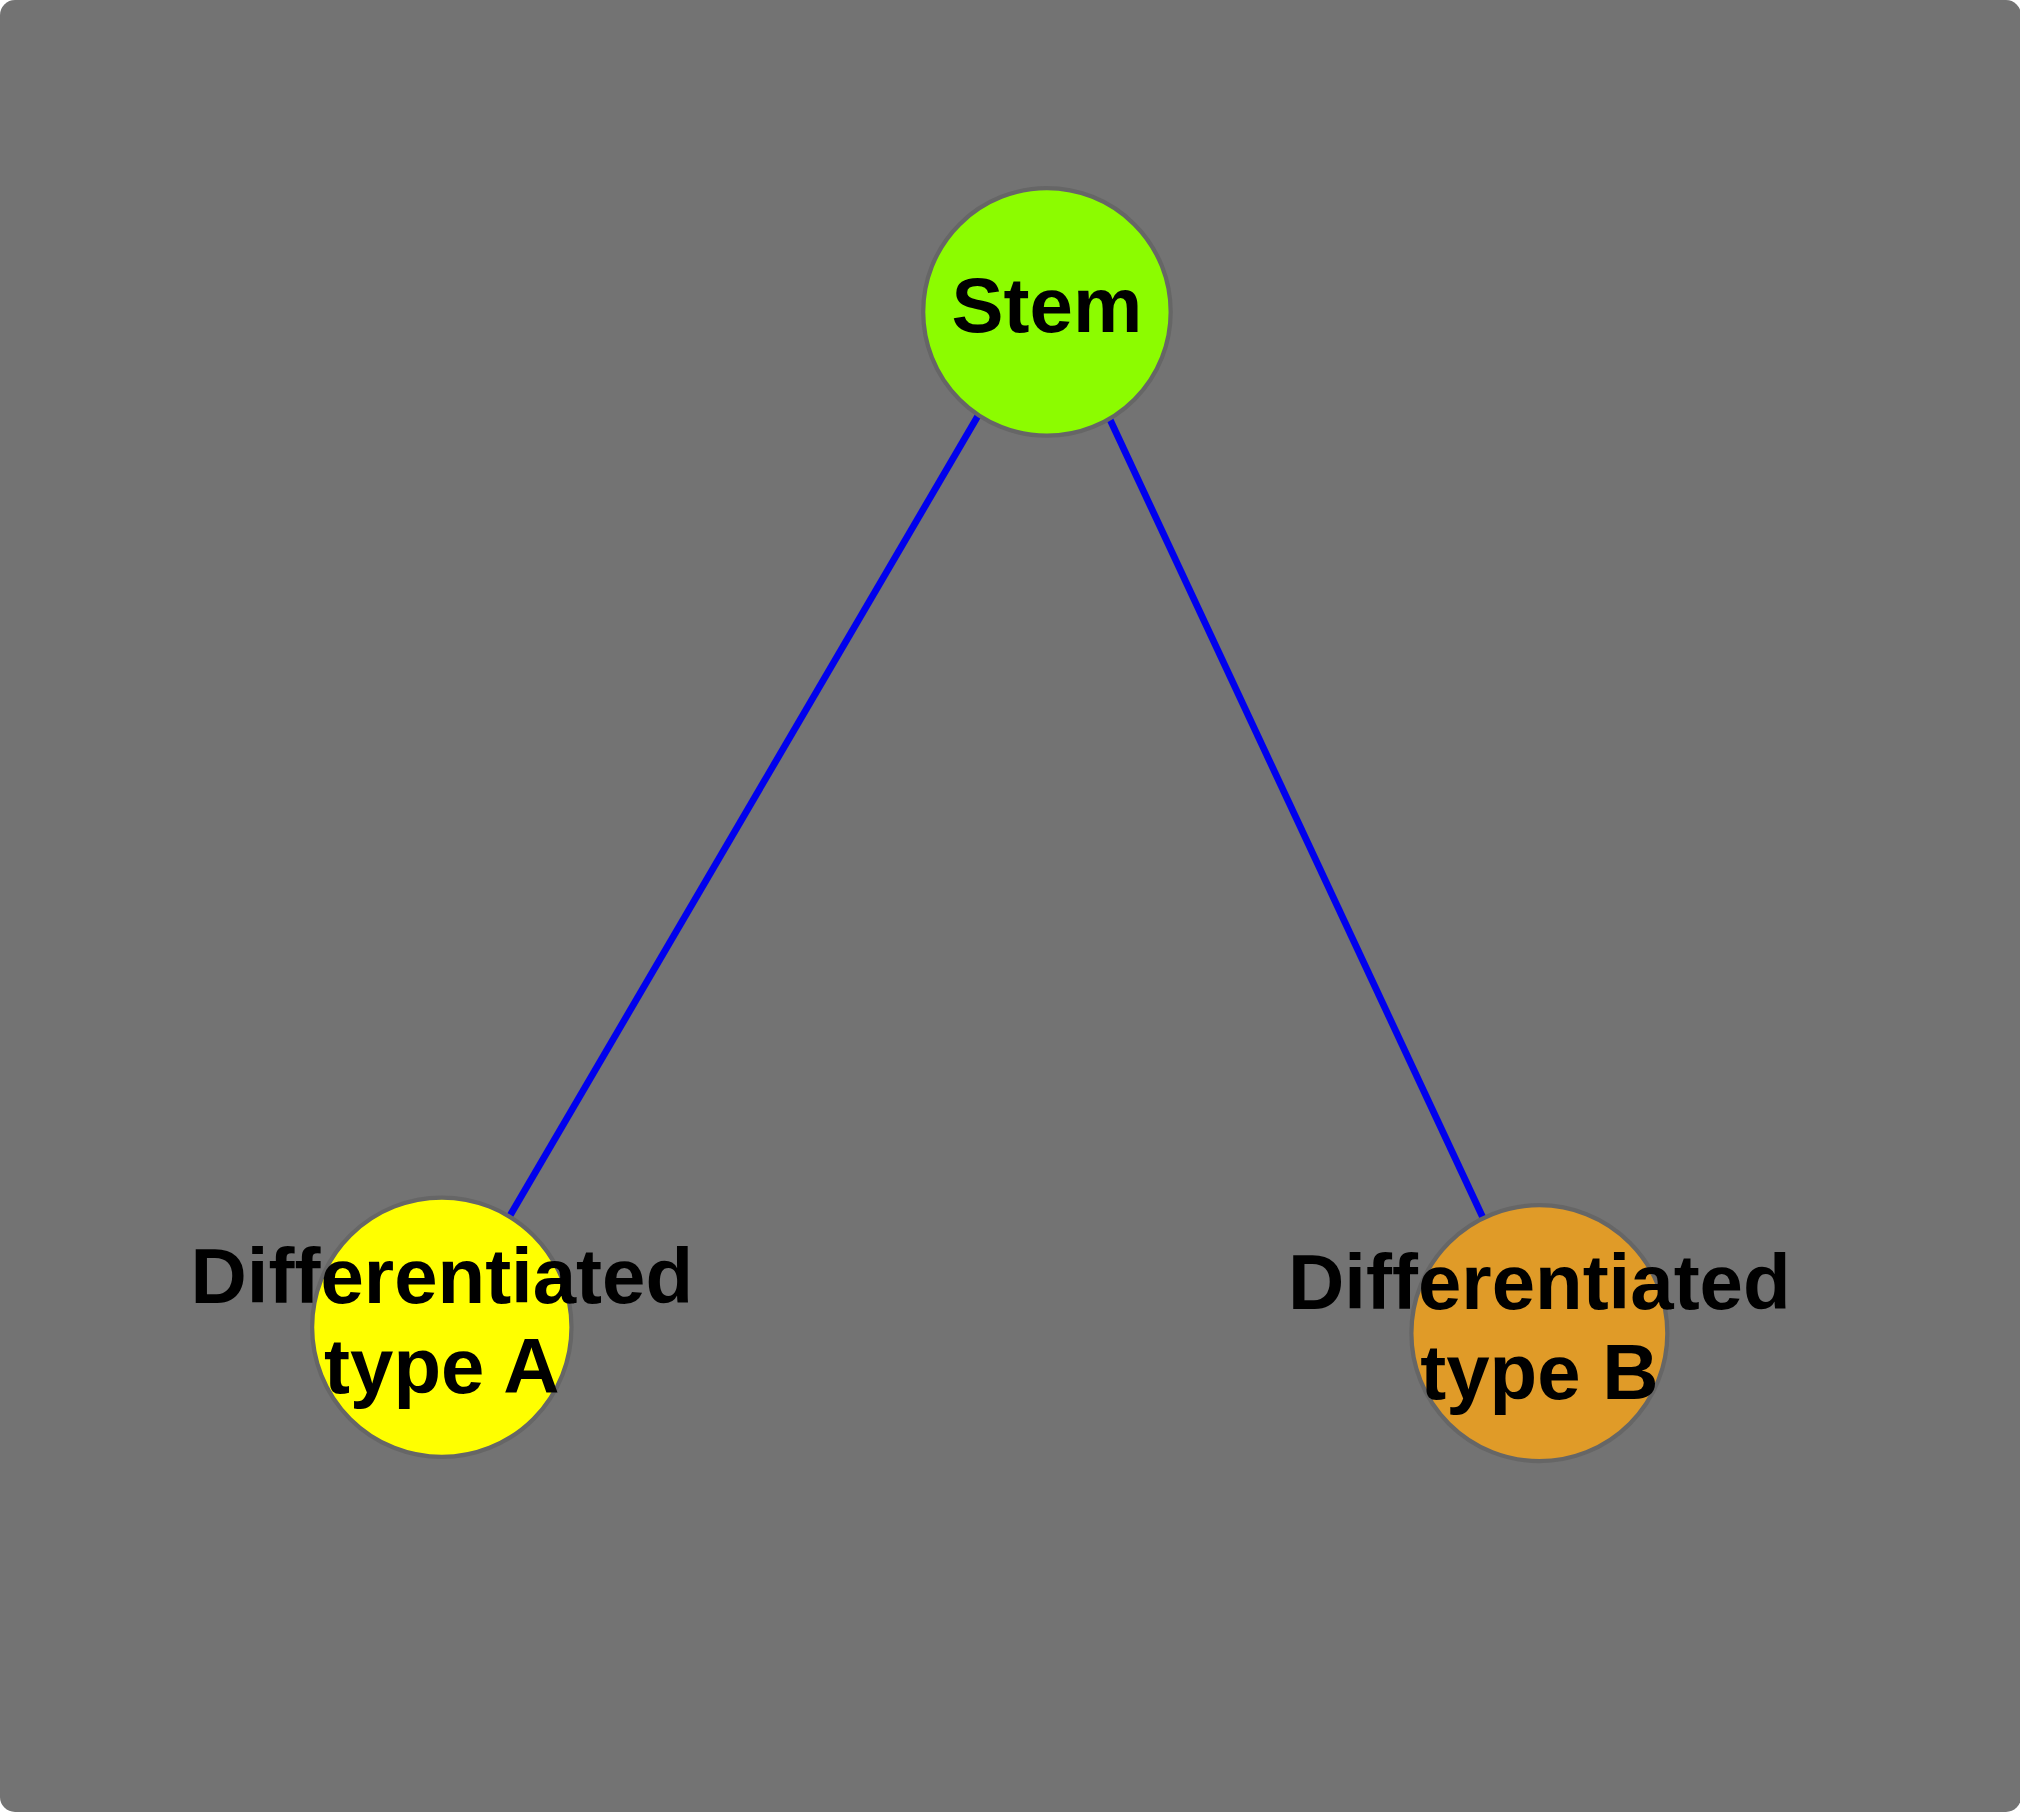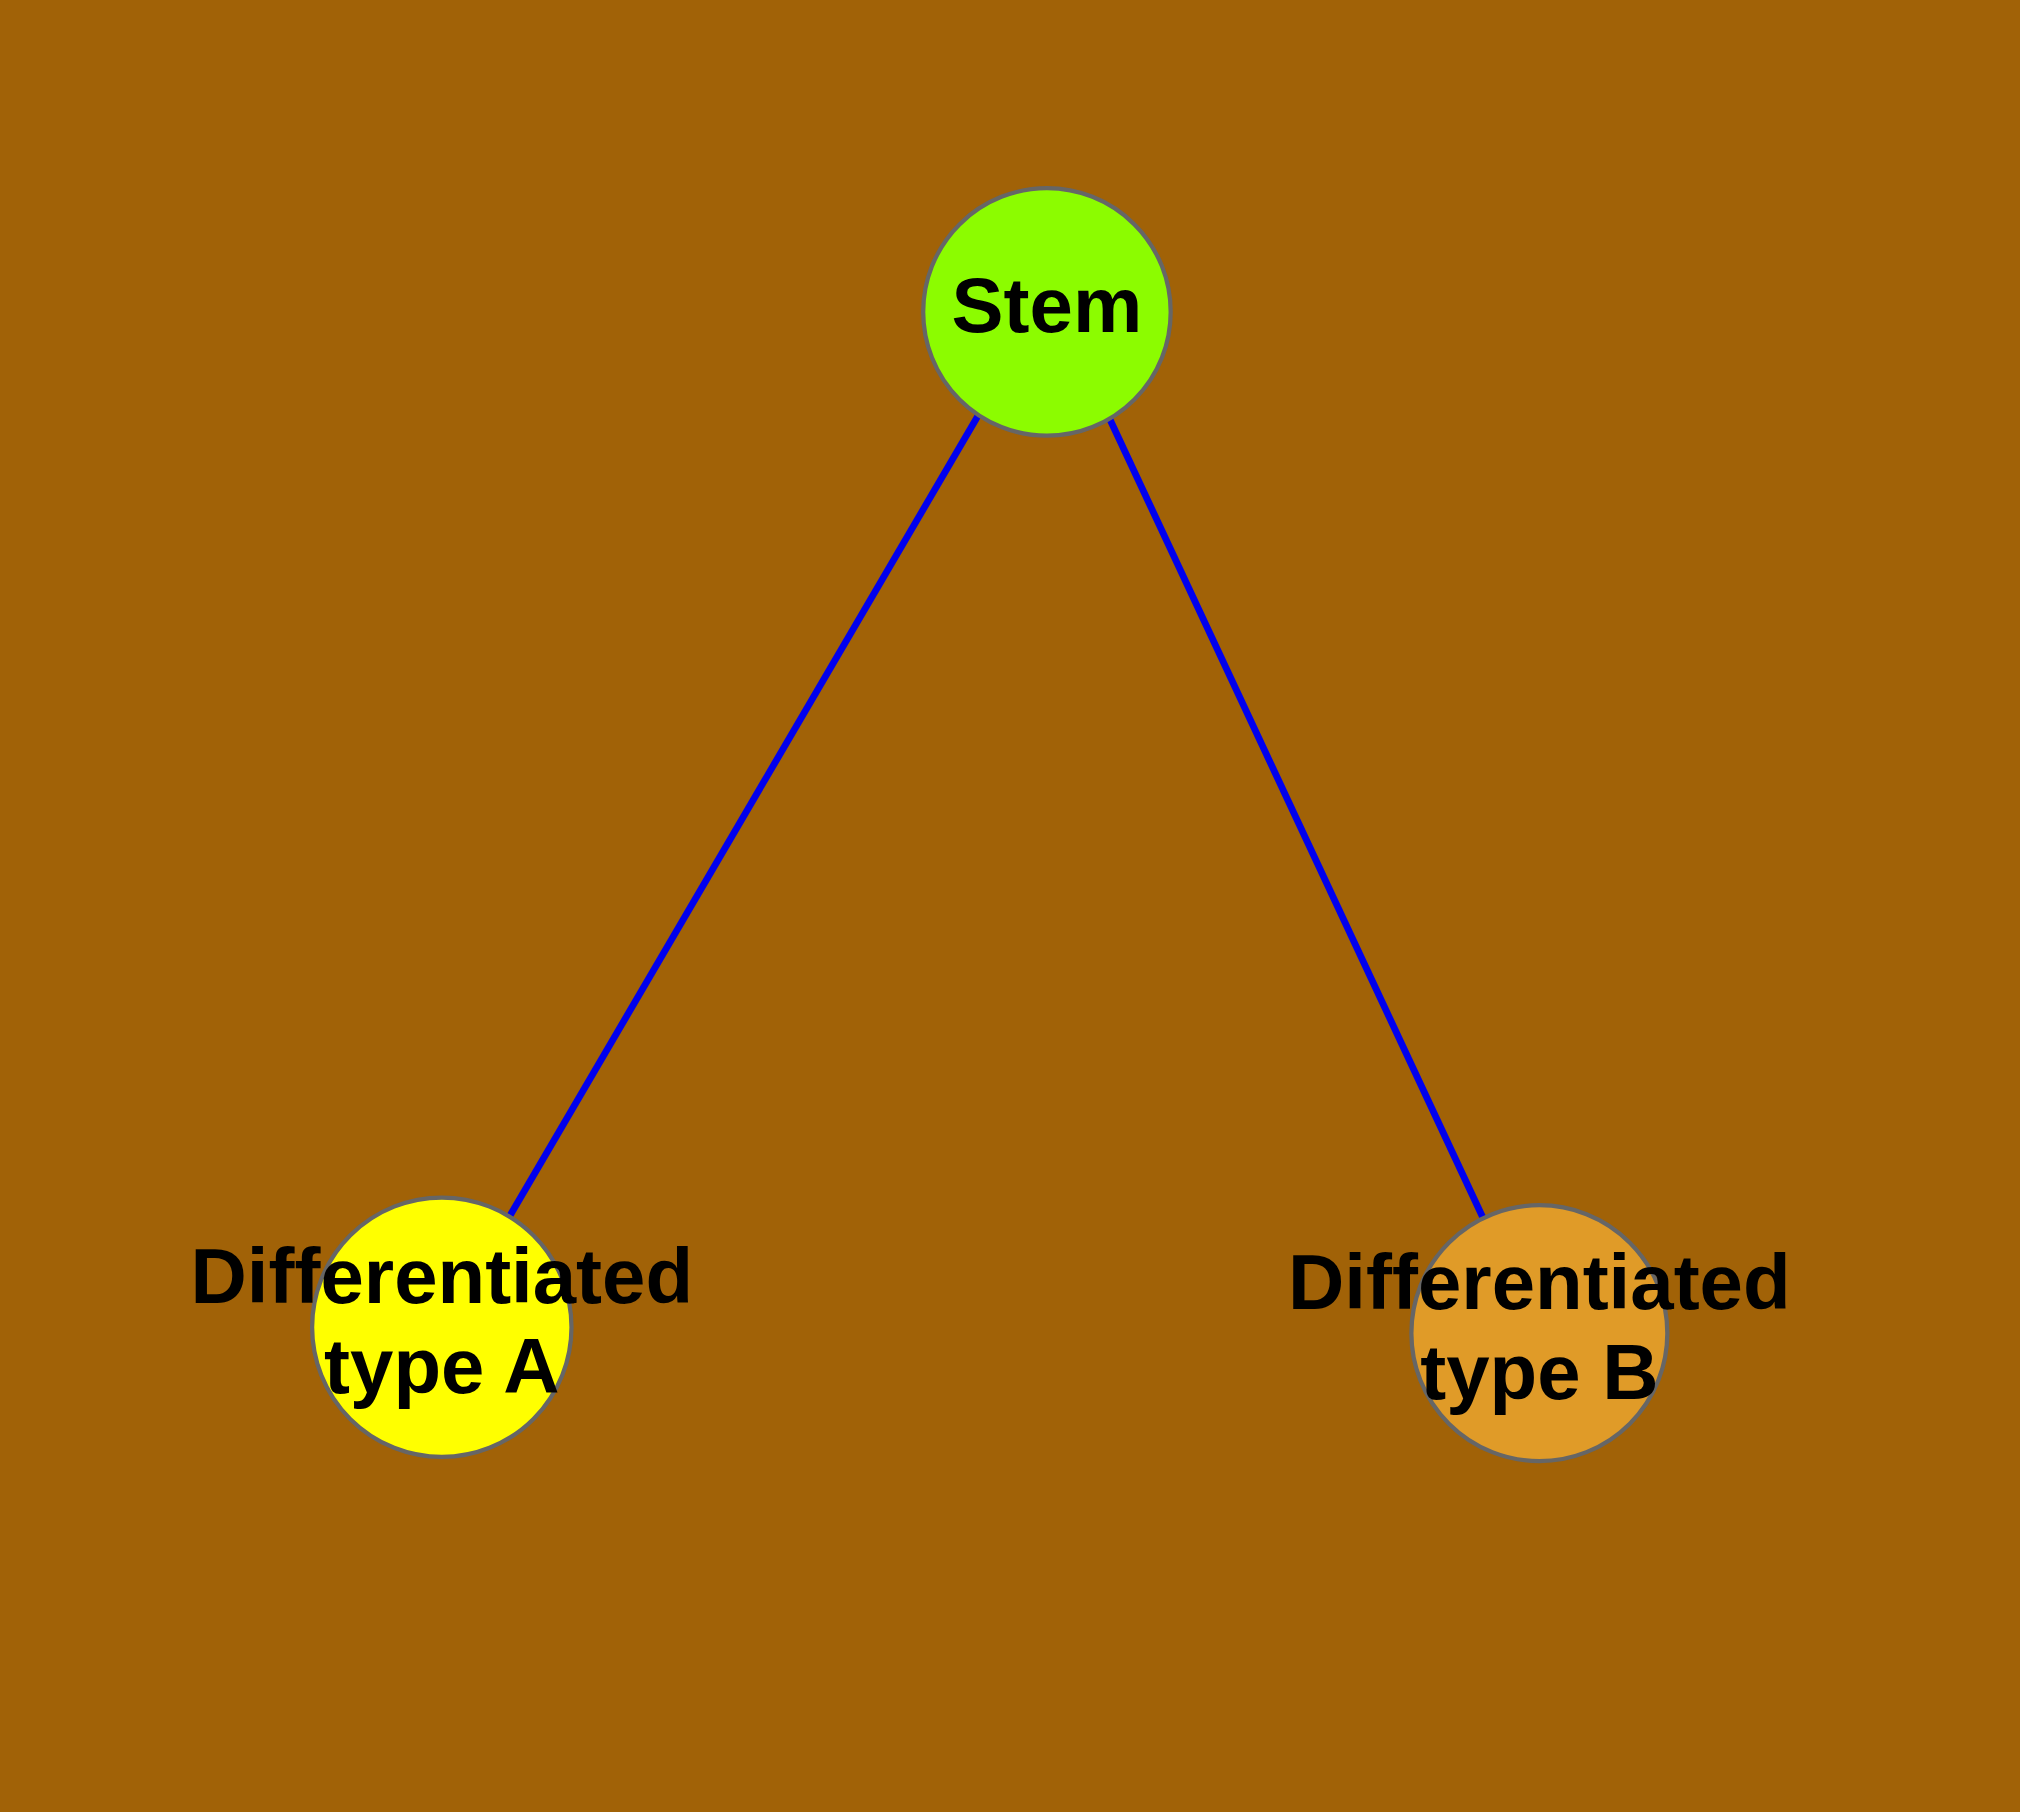--- a/index.html
+++ b/index.html
@@ -4,23 +4,24 @@
 <style>
   html, body {
     margin: 0;
     padding: 0;
     background: #ffffff;
   }
   #canvas {
     position: relative;
     width: 2021px;
     height: 1812px;
-    background: #a16207;
+    background: #737373;
     overflow: hidden;
     font-family: "Liberation Sans", sans-serif;
+    border-radius: 15px;
   }
   #graph-svg {
     position: absolute;
     left: 0;
     top: 0;
     width: 2021px;
     height: 1812px;
   }
   .node-label {
     font-family: "Liberation Sans", sans-serif;

